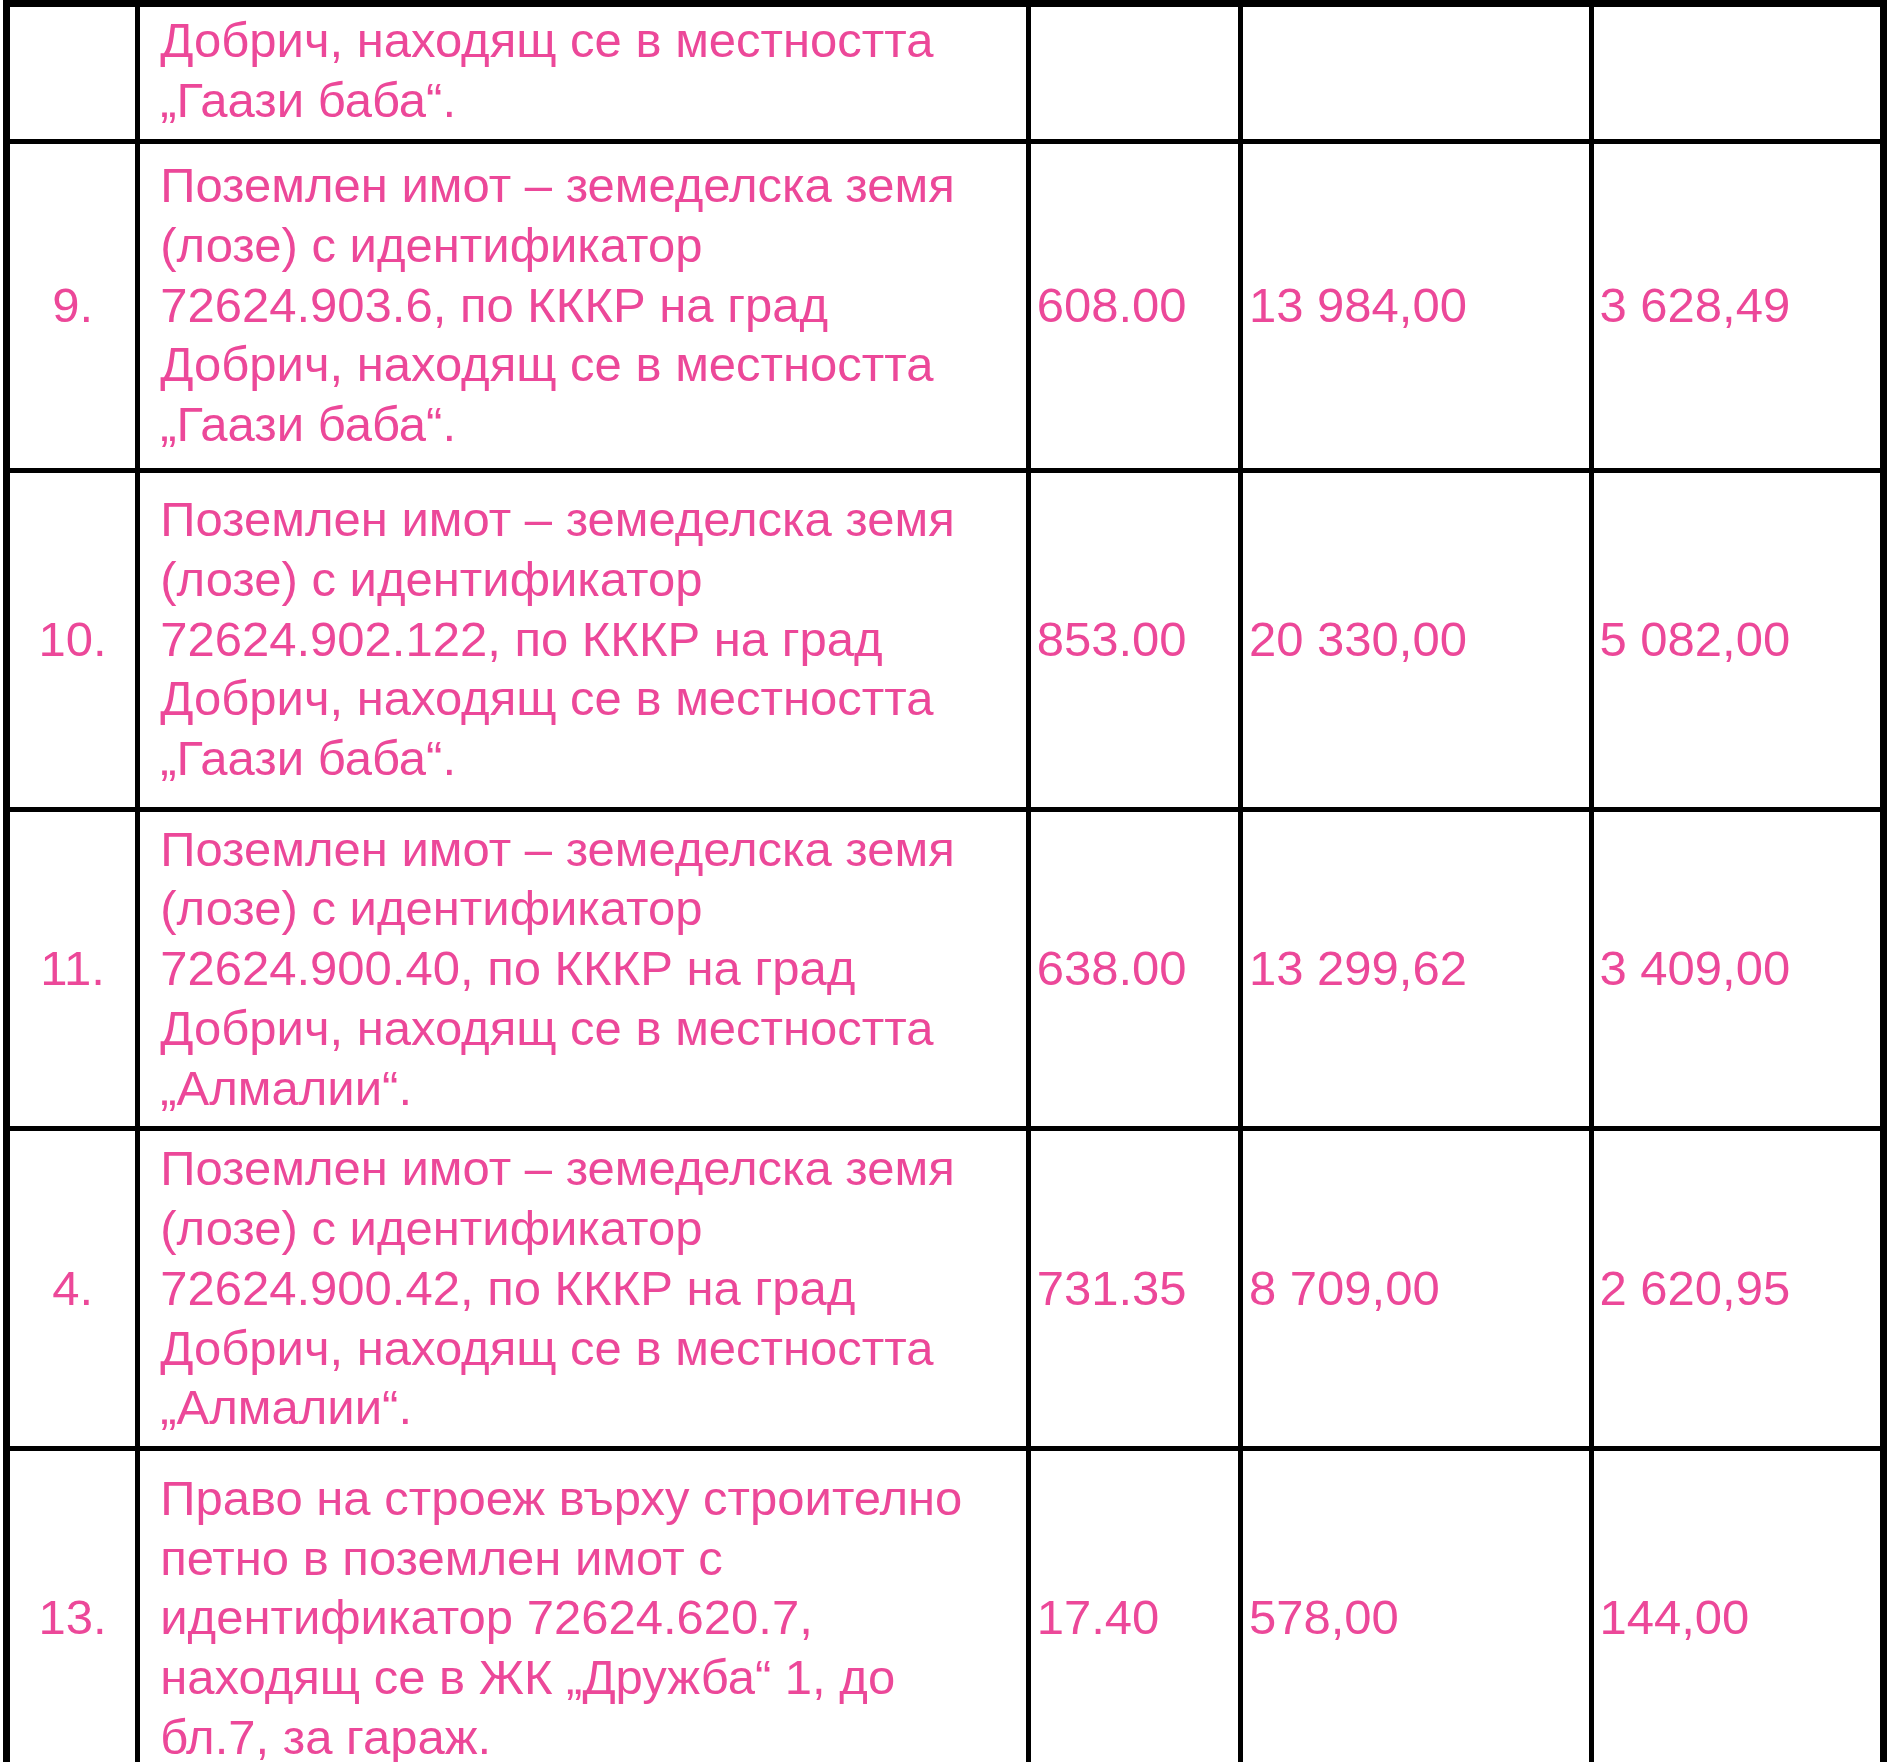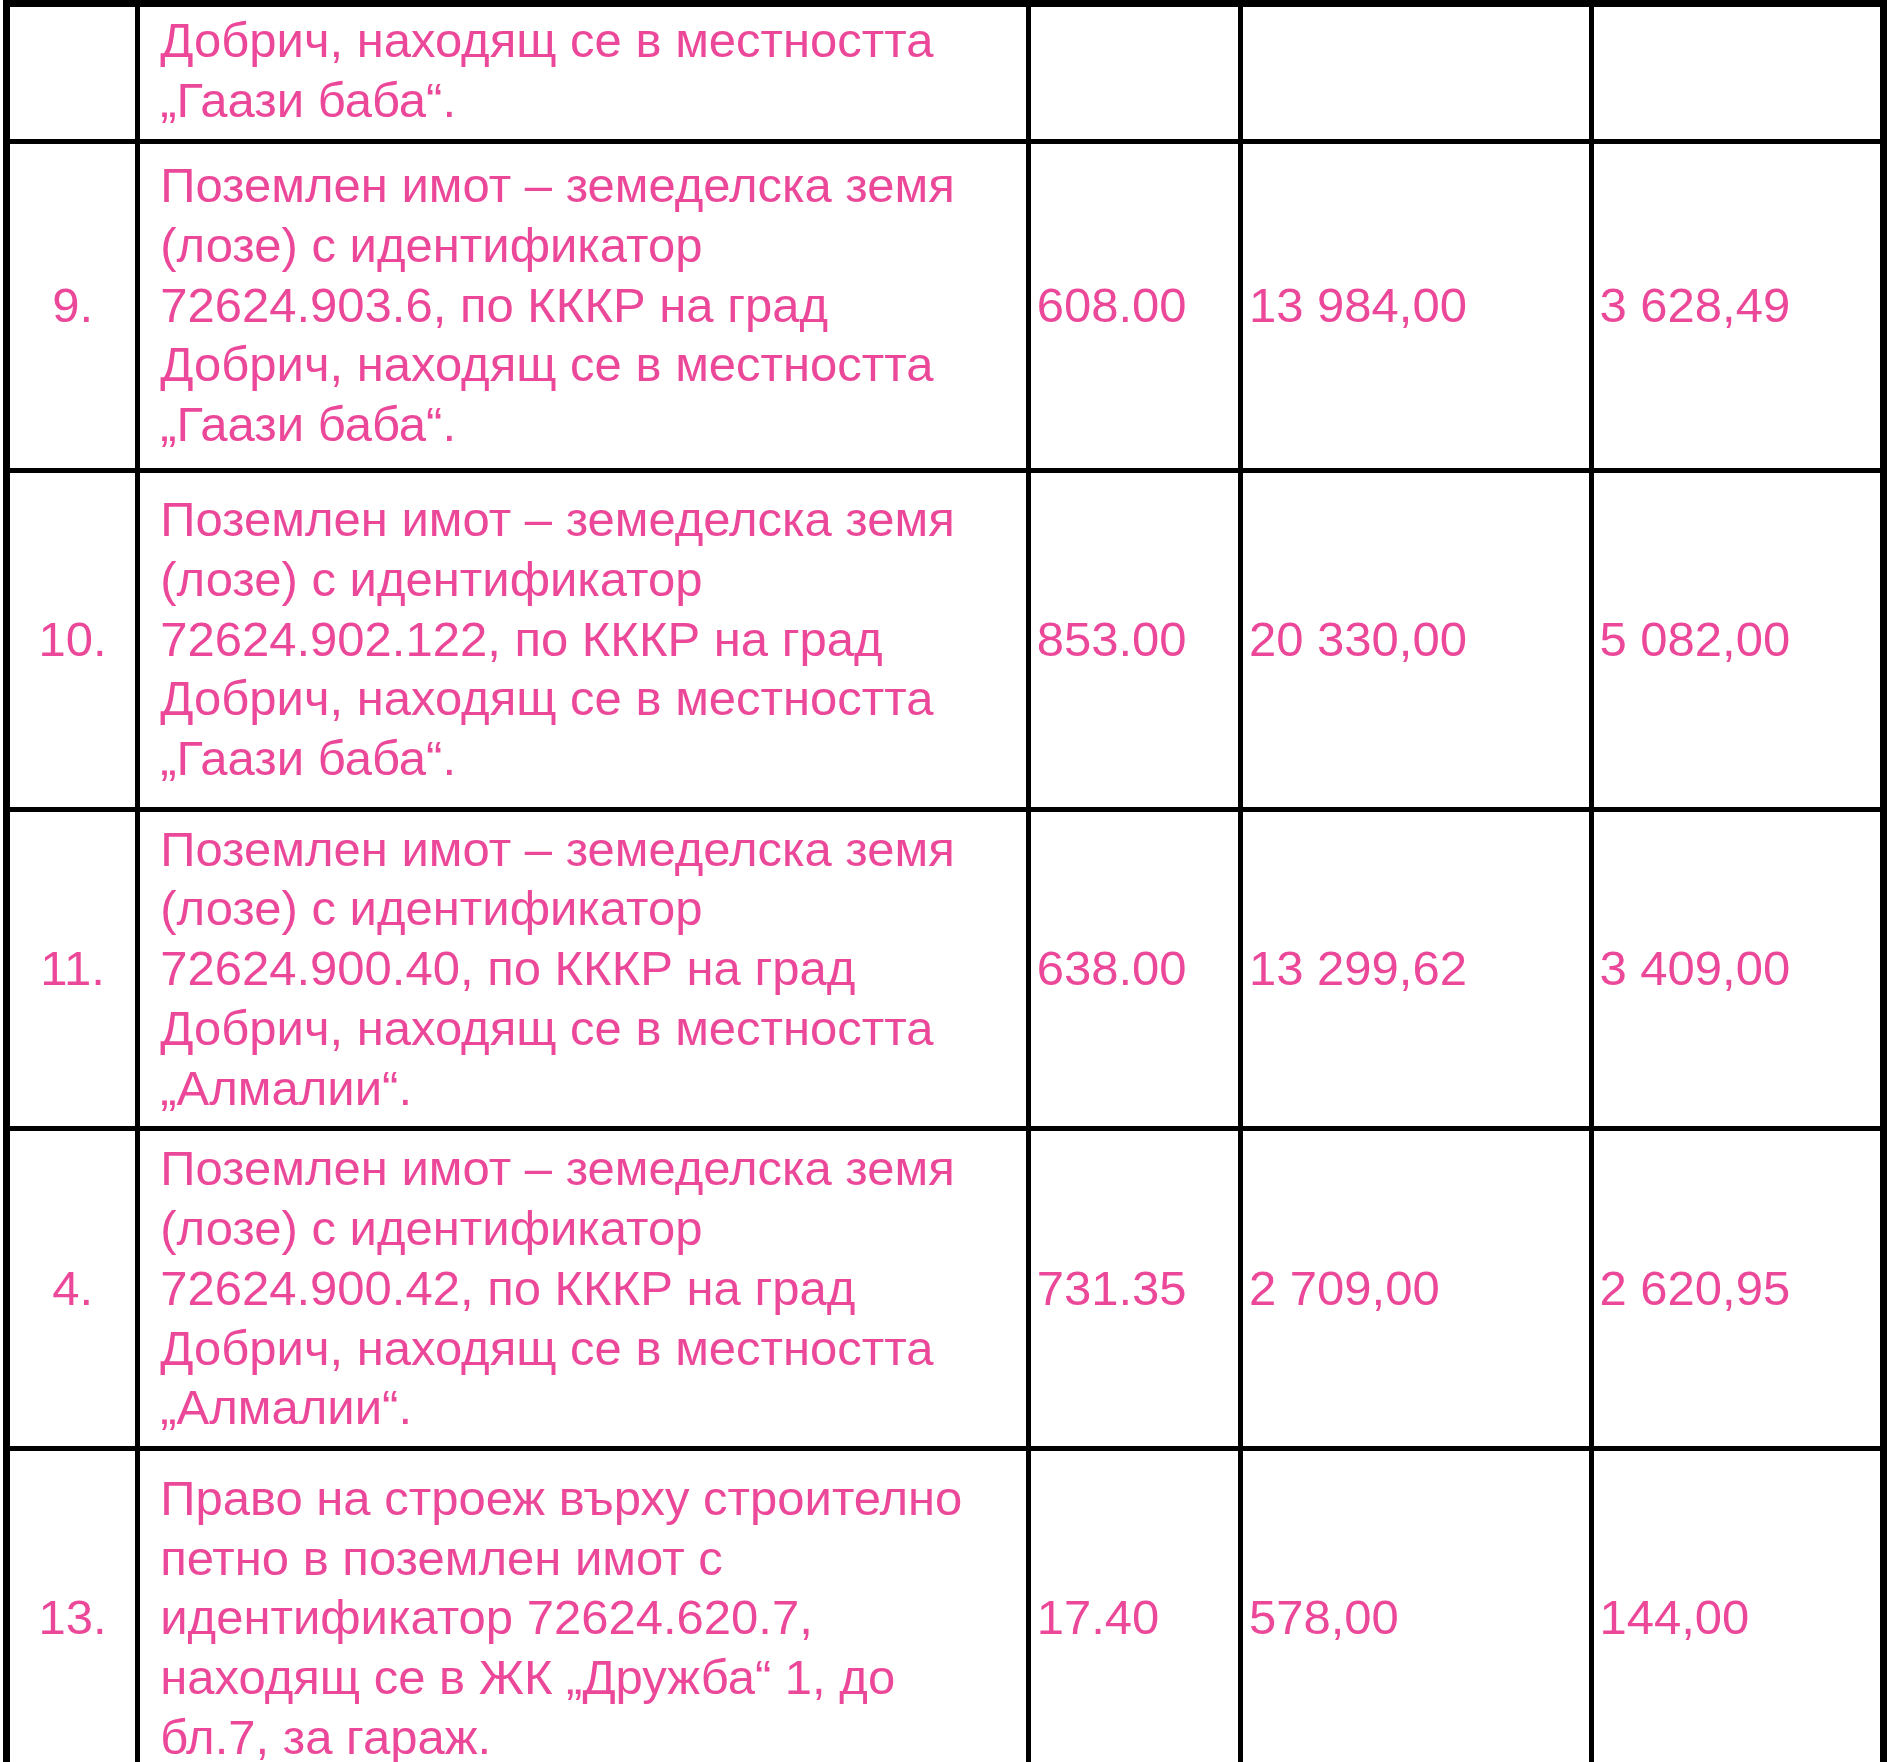--- a/index.html
+++ b/index.html
@@ -105,21 +105,21 @@
         <td class="cell-val">3 409,00</td>
       </tr>
       <tr class="row-d">
         <td class="cell-num">4.</td>
         <td class="cell-desc">Поземлен имот – земеделска земя
 (лозе) с идентификатор
 72624.900.42, по КККР на град
 Добрич, находящ се в местността
 „Алмалии“.</td>
         <td class="cell-val">731.35</td>
-        <td class="cell-val">2 709,00</td>
+        <td class="cell-val">8 709,00</td>
         <td class="cell-val">2 620,95</td>
       </tr>
       <tr class="row-e">
         <td class="cell-num">13.</td>
         <td class="cell-desc">Право на строеж върху строително
 петно в поземлен имот с
 идентификатор 72624.620.7,
 находящ се в ЖК „Дружба“ 1, до
 бл.7, за гараж.</td>
         <td class="cell-val">17.40</td>

